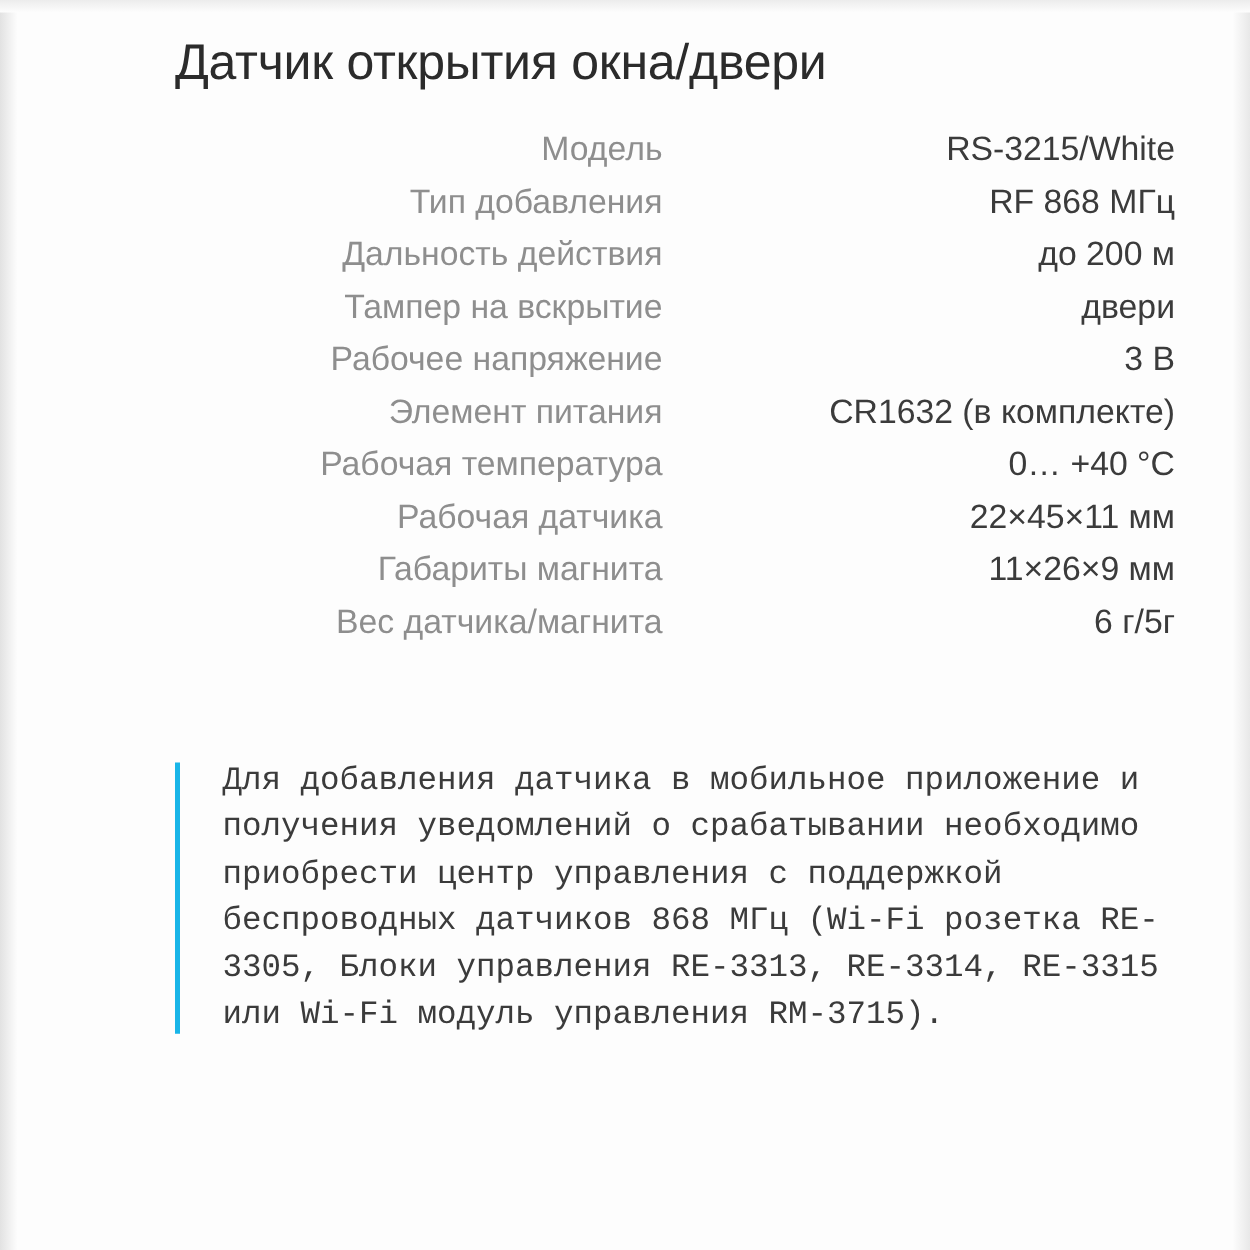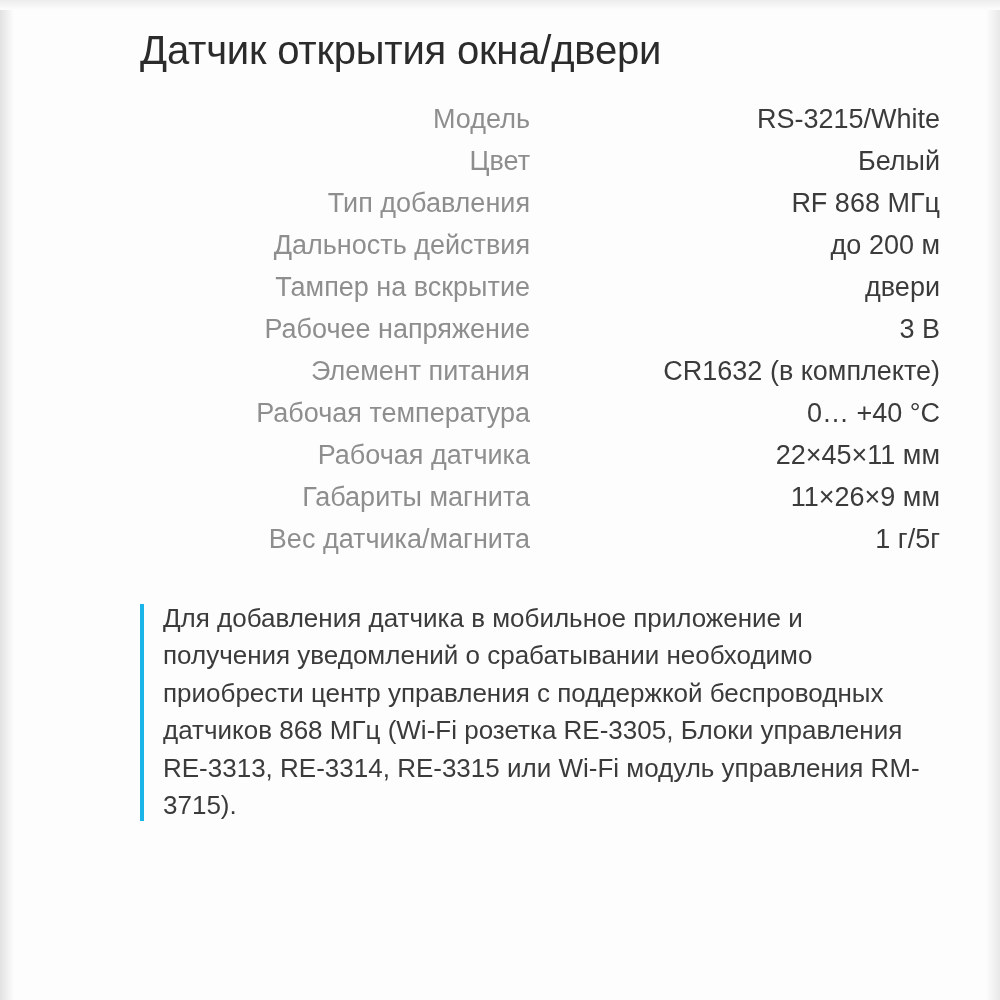--- a/index.html
+++ b/index.html
@@ -67,24 +67,25 @@
   td.spec-label {
     color: #8e8e8e;
     width: 390px;
     white-space: nowrap;
   }
   td.spec-value {
     color: #3b3b3b;
     white-space: nowrap;
   }
   .note {
-    margin-top: 32px;
+    margin-top: 80px;
     position: relative;
-    padding-left: 23px;
+    padding-left: 38px;
     max-width: 760px;
+    font-family: Liberation Mono, monospace;
   }
   .note-bar {
     position: absolute;
     left: 0;
     top: 4px;
     bottom: 4px;
     width: 4px;
     background: #19b5e8;
   }
   .note-text {
@@ -102,24 +103,20 @@
   <div class="edge-right"></div>
   <div class="edge-top"></div>
 
   <h1 class="title">Датчик открытия окна/двери</h1>
 
   <table class="spec">
     <tbody>
       <tr>
         <td class="spec-label">Модель</td>
         <td class="spec-value">RS-3215/White</td>
-      </tr>
-      <tr>
-        <td class="spec-label">Цвет</td>
-        <td class="spec-value">Белый</td>
       </tr>
       <tr>
         <td class="spec-label">Тип добавления</td>
         <td class="spec-value">RF 868 МГц</td>
       </tr>
       <tr>
         <td class="spec-label">Дальность действия</td>
         <td class="spec-value">до 200 м</td>
       </tr>
       <tr>
@@ -141,21 +138,21 @@
       <tr>
         <td class="spec-label">Рабочая датчика</td>
         <td class="spec-value">22×45×11 мм</td>
       </tr>
       <tr>
         <td class="spec-label">Габариты магнита</td>
         <td class="spec-value">11×26×9 мм</td>
       </tr>
       <tr>
         <td class="spec-label">Вес датчика/магнита</td>
-        <td class="spec-value">1 г/5г</td>
+        <td class="spec-value">6 г/5г</td>
       </tr>
     </tbody>
   </table>
 
   <div class="note">
     <div class="note-bar"></div>
     <div class="note-text">Для добавления датчика в мобильное приложение и получения уведомлений о срабатывании необходимо приобрести центр управления с поддержкой беспроводных датчиков 868 МГц (Wi-Fi розетка RE-3305, Блоки управления  RE-3313, RE-3314, RE-3315 или Wi-Fi модуль управления RM-3715).</div>
   </div>
 </div>
 

